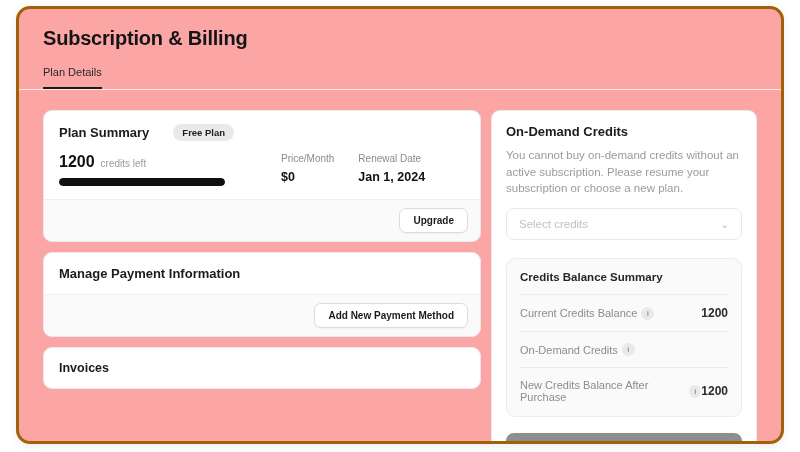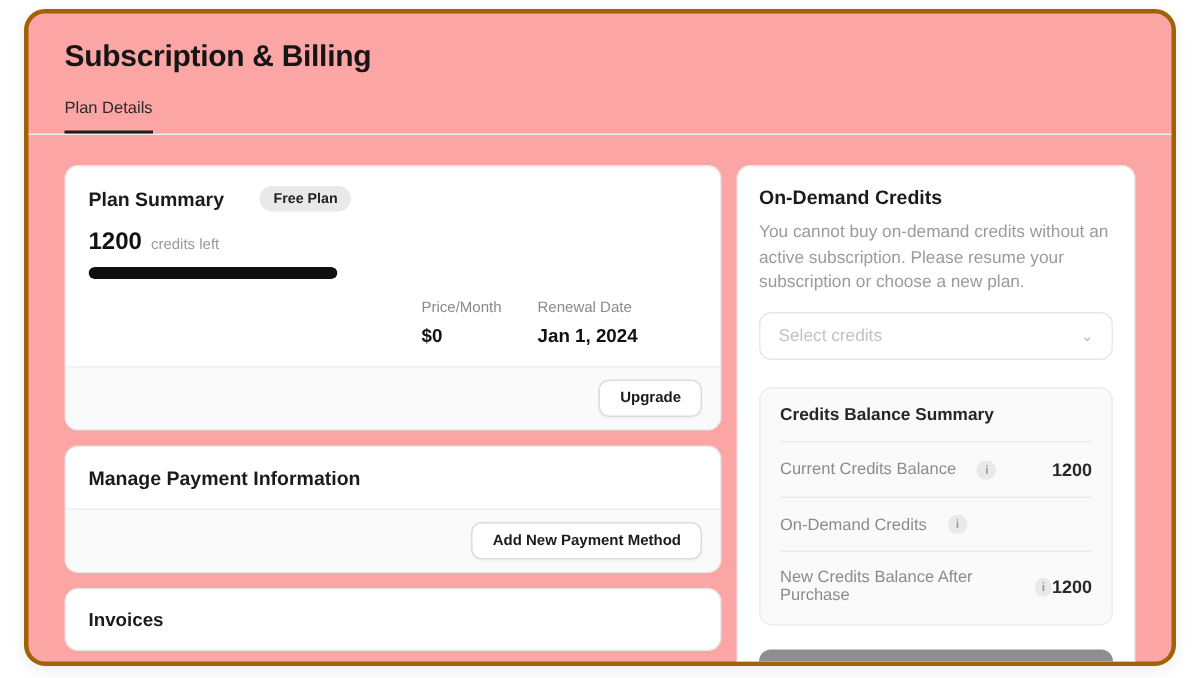--- a/index.html
+++ b/index.html
@@ -37,21 +37,21 @@
     padding: 3px 9px; border-radius: 999px;
   }
   .plan-stats-row { display: flex; margin-top: 12px; align-items: flex-start; }
   .credits-block { flex: 0 0 212px; }
   .credits-line { display: flex; align-items: baseline; gap: 6px; }
   .credits-value { font-size: 16px; font-weight: 700; color: #111; }
   .credits-label { font-size: 10px; color: #9a9a9a; }
   .progress-track { margin-top: 7px; width: 166px; height: 8px; border-radius: 5px; background: #eee; overflow: hidden; }
   .progress-fill { height: 100%; border-radius: 5px; background: #101010; }
   .stats { display: flex; gap: 24px; margin-left: 10px; }
-  .stat-label { font-size: 10px; color: #8a8a8a; margin-top: 47px; }
+  .stat-label { font-size: 10px; color: #8a8a8a; }
   .stat-value { font-size: 12.5px; font-weight: 700; color: #111; margin-top: 6px; }
 
   .btn {
     background: #fff; border: 1px solid #dcdcdc; border-radius: 7px;
     font-family: "Liberation Sans", sans-serif;
     font-size: 10px; font-weight: 600; color: #1b1b1b;
     padding: 6px 13px; cursor: pointer; box-shadow: 0 1px 2px rgba(0,0,0,0.04);
   }
 
   .empty-box {
@@ -70,21 +70,21 @@
 
   .summary-box {
     margin-top: 18px; background: #fafafa; border: 1px solid #ececec;
     border-radius: 9px; padding: 12px 13px 2px 13px;
   }
   .summary-title { font-size: 11.5px; font-weight: 700; color: #262626; padding-bottom: 11px; }
   .summary-row {
     display: flex; justify-content: space-between; align-items: center;
     padding: 11px 0; border-top: 1px solid #ebebeb;
   }
-  .summary-label-wrap { display: flex; align-items: center; gap: 14px; }
+  .summary-label-wrap { display: flex; align-items: center; gap: 4px; }
   .summary-label { font-size: 11px; color: #8c8c8c; }
   .info-icon {
     width: 13px; height: 13px; border-radius: 50%; background: #e9e9e9;
     color: #9a9a9a; font-size: 8px; display: inline-flex; align-items: center;
     justify-content: center; font-style: normal; font-weight: 700;
   }
   .summary-value { font-size: 12px; font-weight: 600; color: #2a2a2a; }
 
   .purchase-btn {
     margin-top: 16px; width: 100%; border: none; border-radius: 8px;

